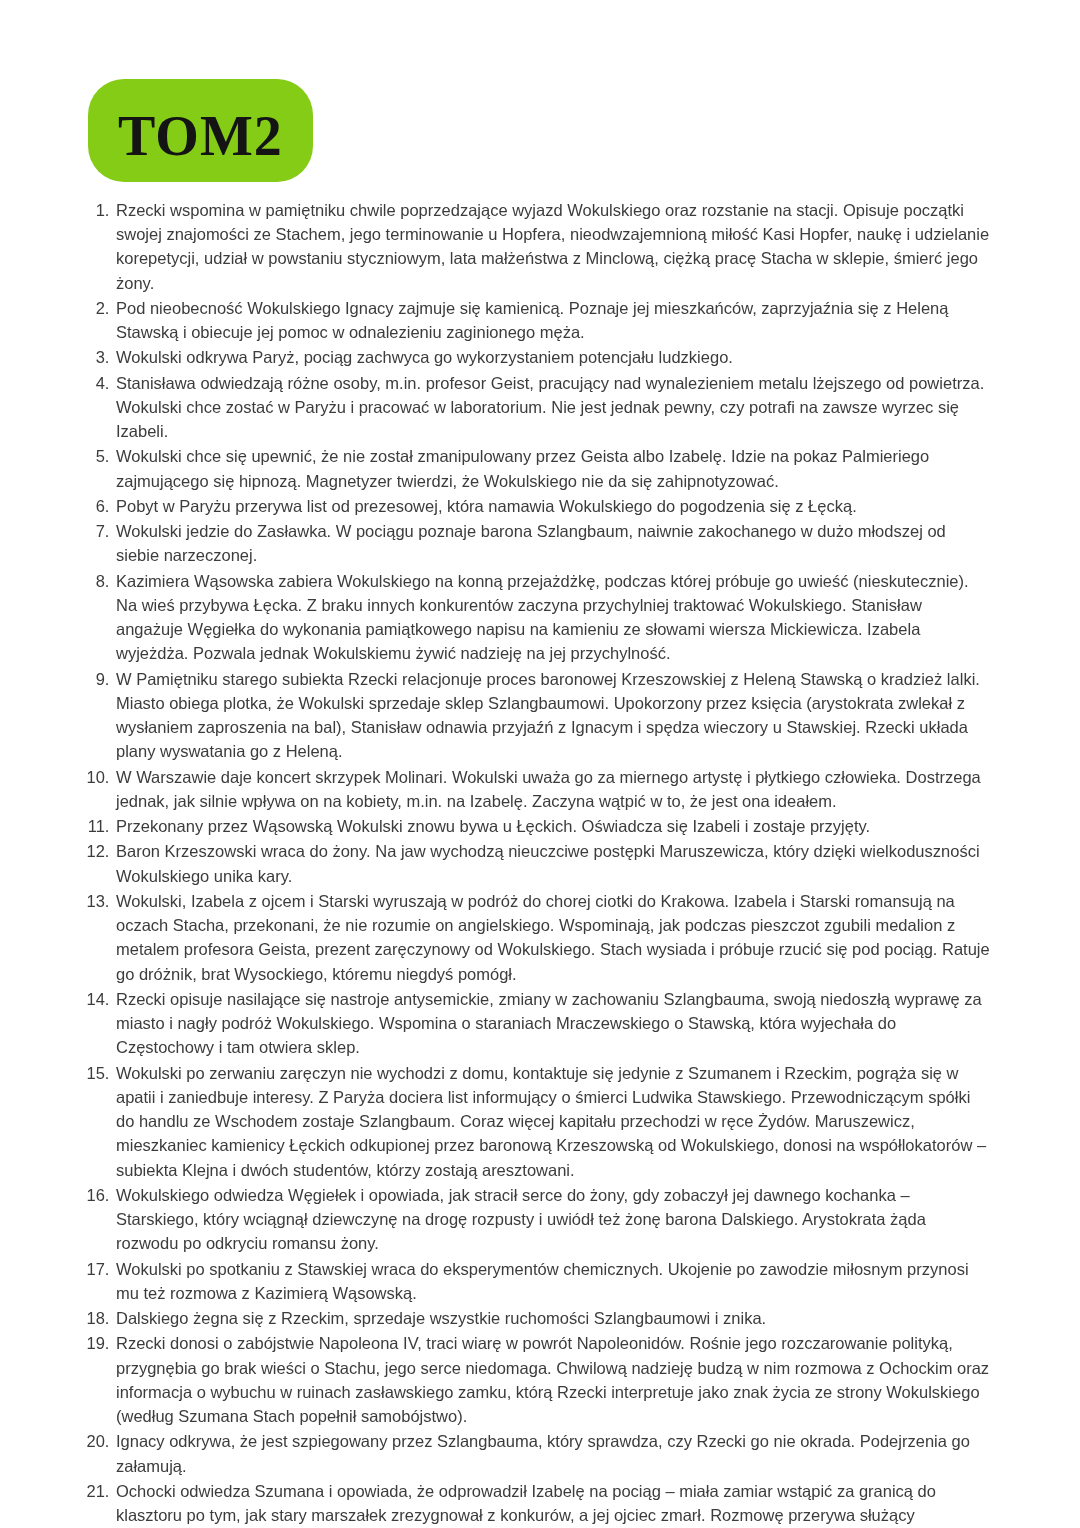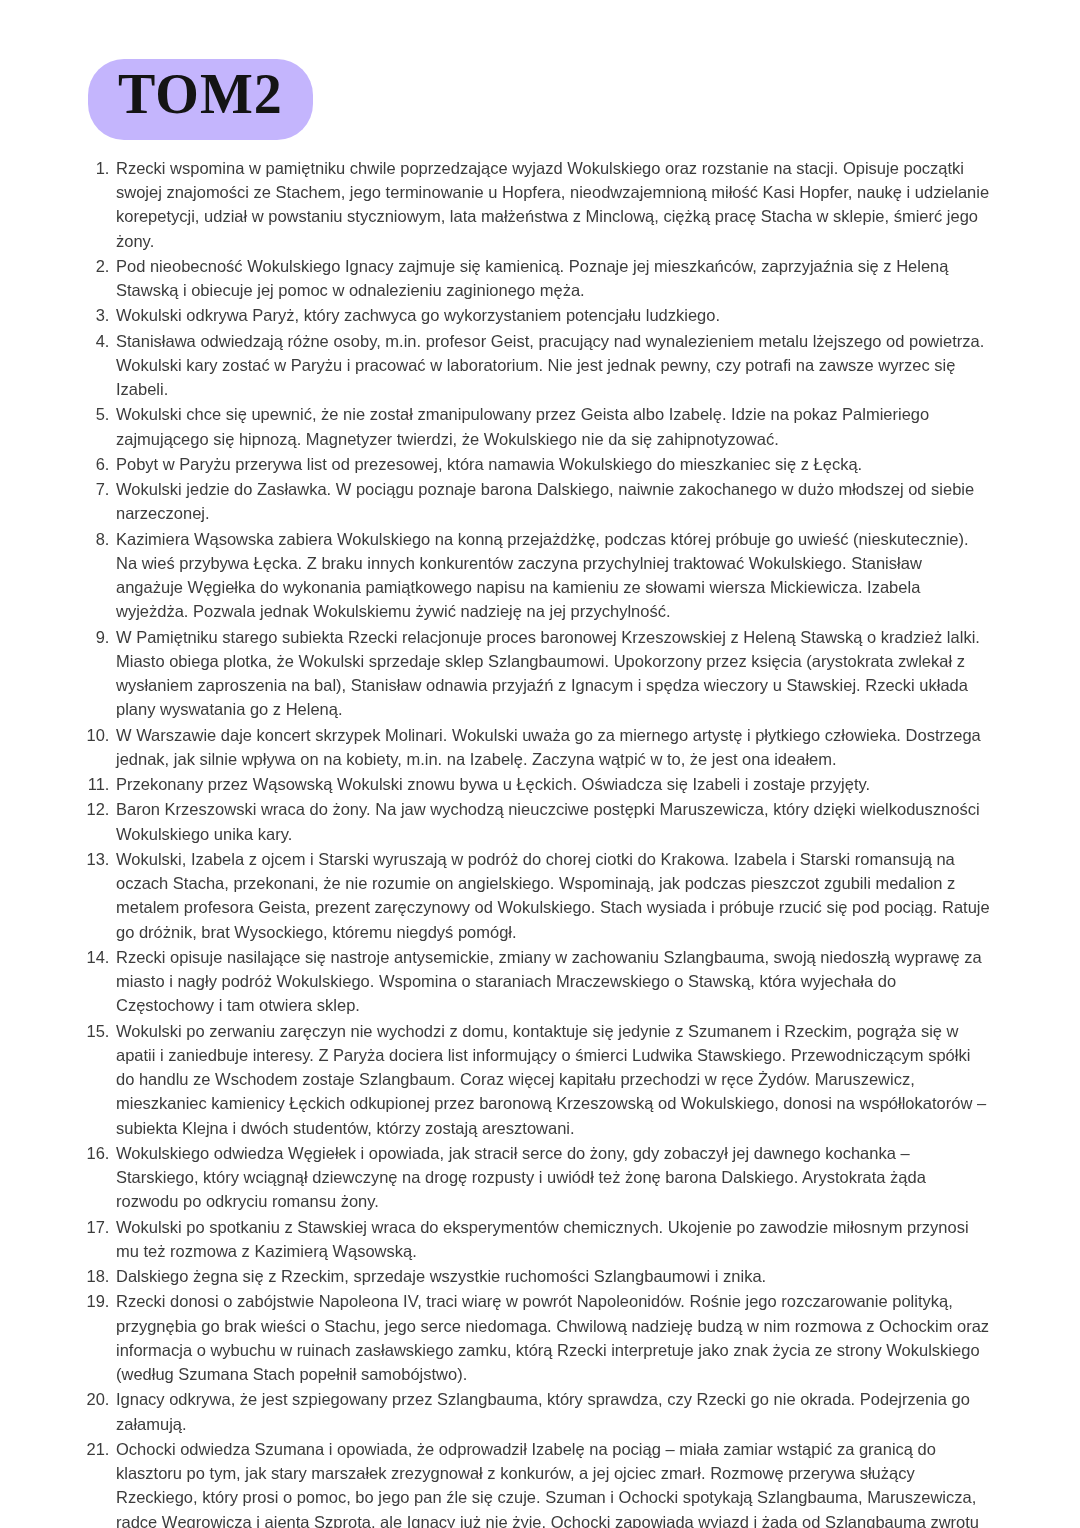--- a/index.html
+++ b/index.html
@@ -15,24 +15,24 @@
     color: #3c3c3c;
   }
   .page {
     width: 1080px;
     min-height: 1528px;
     padding: 0 88px 40px 85px;
     background: #ffffff;
   }
   .title-badge {
     display: inline-block;
-    margin: 59px 0 16px 3px;
-    padding: 6px 30px 16px 30px;
+    margin: 79px 0 16px 3px;
+    padding: 28px 30px 16px 30px;
     border-radius: 36px;
-    background: #c4b5fd;
+    background: #84cc16;
   }
   .title-badge h1 {
     margin: 0;
     font-family: "Liberation Serif", "DejaVu Serif", serif;
     font-size: 56px;
     font-weight: 600;
     letter-spacing: 1px;
     color: #141414;
     line-height: 1.05;
   }
@@ -53,25 +53,25 @@
 
 <div class="page">
 
   <div class="title-badge">
     <h1>TOM2</h1>
   </div>
 
   <ol class="summary-list">
     <li>Rzecki wspomina w pamiętniku chwile poprzedzające wyjazd Wokulskiego oraz rozstanie na stacji. Opisuje początki swojej znajomości ze Stachem, jego terminowanie u Hopfera, nieodwzajemnioną miłość Kasi Hopfer, naukę i udzielanie korepetycji, udział w powstaniu styczniowym, lata małżeństwa z Minclową, ciężką pracę Stacha w sklepie, śmierć jego żony.</li>
     <li>Pod nieobecność Wokulskiego Ignacy zajmuje się kamienicą. Poznaje jej mieszkańców, zaprzyjaźnia się z Heleną Stawską i obiecuje jej pomoc w odnalezieniu zaginionego męża.</li>
-    <li>Wokulski odkrywa Paryż, który zachwyca go wykorzystaniem potencjału ludzkiego.</li>
-    <li>Stanisława odwiedzają różne osoby, m.in. profesor Geist, pracujący nad wynalezieniem metalu lżejszego od powietrza. Wokulski kary zostać w Paryżu i pracować w laboratorium. Nie jest jednak pewny, czy potrafi na zawsze wyrzec się Izabeli.</li>
+    <li>Wokulski odkrywa Paryż, pociąg zachwyca go wykorzystaniem potencjału ludzkiego.</li>
+    <li>Stanisława odwiedzają różne osoby, m.in. profesor Geist, pracujący nad wynalezieniem metalu lżejszego od powietrza. Wokulski chce zostać w Paryżu i pracować w laboratorium. Nie jest jednak pewny, czy potrafi na zawsze wyrzec się Izabeli.</li>
     <li>Wokulski chce się upewnić, że nie został zmanipulowany przez Geista albo Izabelę. Idzie na pokaz Palmieriego zajmującego się hipnozą. Magnetyzer twierdzi, że Wokulskiego nie da się zahipnotyzować.</li>
-    <li>Pobyt w Paryżu przerywa list od prezesowej, która namawia Wokulskiego do mieszkaniec się z Łęcką.</li>
-    <li>Wokulski jedzie do Zasławka. W pociągu poznaje barona Dalskiego, naiwnie zakochanego w dużo młodszej od siebie narzeczonej.</li>
+    <li>Pobyt w Paryżu przerywa list od prezesowej, która namawia Wokulskiego do pogodzenia się z Łęcką.</li>
+    <li>Wokulski jedzie do Zasławka. W pociągu poznaje barona Szlangbaum, naiwnie zakochanego w dużo młodszej od siebie narzeczonej.</li>
     <li>Kazimiera Wąsowska zabiera Wokulskiego na konną przejażdżkę, podczas której próbuje go uwieść (nieskutecznie). Na wieś przybywa Łęcka. Z braku innych konkurentów zaczyna przychylniej traktować Wokulskiego. Stanisław angażuje Węgiełka do wykonania pamiątkowego napisu na kamieniu ze słowami wiersza Mickiewicza. Izabela wyjeżdża. Pozwala jednak Wokulskiemu żywić nadzieję na jej przychylność.</li>
     <li>W Pamiętniku starego subiekta Rzecki relacjonuje proces baronowej Krzeszowskiej z Heleną Stawską o kradzież lalki. Miasto obiega plotka, że Wokulski sprzedaje sklep Szlangbaumowi. Upokorzony przez księcia (arystokrata zwlekał z wysłaniem zaproszenia na bal), Stanisław odnawia przyjaźń z Ignacym i spędza wieczory u Stawskiej. Rzecki układa plany wyswatania go z Heleną.</li>
     <li>W Warszawie daje koncert skrzypek Molinari. Wokulski uważa go za miernego artystę i płytkiego człowieka. Dostrzega jednak, jak silnie wpływa on na kobiety, m.in. na Izabelę. Zaczyna wątpić w to, że jest ona ideałem.</li>
     <li>Przekonany przez Wąsowską Wokulski znowu bywa u Łęckich. Oświadcza się Izabeli i zostaje przyjęty.</li>
     <li>Baron Krzeszowski wraca do żony. Na jaw wychodzą nieuczciwe postępki Maruszewicza, który dzięki wielkoduszności Wokulskiego unika kary.</li>
     <li>Wokulski, Izabela z ojcem i Starski wyruszają w podróż do chorej ciotki do Krakowa. Izabela i Starski romansują na oczach Stacha, przekonani, że nie rozumie on angielskiego. Wspominają, jak podczas pieszczot zgubili medalion z metalem profesora Geista, prezent zaręczynowy od Wokulskiego. Stach wysiada i próbuje rzucić się pod pociąg. Ratuje go dróżnik, brat Wysockiego, któremu niegdyś pomógł.</li>
     <li>Rzecki opisuje nasilające się nastroje antysemickie, zmiany w zachowaniu Szlangbauma, swoją niedoszłą wyprawę za miasto i nagły podróż Wokulskiego. Wspomina o staraniach Mraczewskiego o Stawską, która wyjechała do Częstochowy i tam otwiera sklep.</li>
     <li>Wokulski po zerwaniu zaręczyn nie wychodzi z domu, kontaktuje się jedynie z Szumanem i Rzeckim, pogrąża się w apatii i zaniedbuje interesy. Z Paryża dociera list informujący o śmierci Ludwika Stawskiego. Przewodniczącym spółki do handlu ze Wschodem zostaje Szlangbaum. Coraz więcej kapitału przechodzi w ręce Żydów. Maruszewicz, mieszkaniec kamienicy Łęckich odkupionej przez baronową Krzeszowską od Wokulskiego, donosi na współlokatorów – subiekta Klejna i dwóch studentów, którzy zostają aresztowani.</li>
     <li>Wokulskiego odwiedza Węgiełek i opowiada, jak stracił serce do żony, gdy zobaczył jej dawnego kochanka – Starskiego, który wciągnął dziewczynę na drogę rozpusty i uwiódł też żonę barona Dalskiego. Arystokrata żąda rozwodu po odkryciu romansu żony.</li>
     <li>Wokulski po spotkaniu z Stawskiej wraca do eksperymentów chemicznych. Ukojenie po zawodzie miłosnym przynosi mu też rozmowa z Kazimierą Wąsowską.</li>

